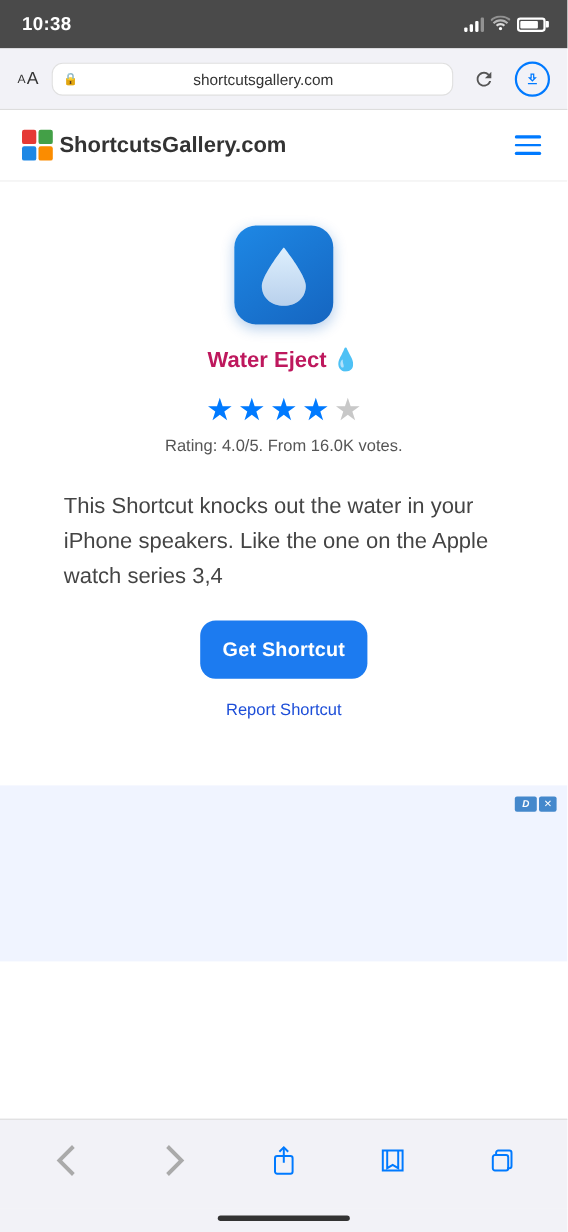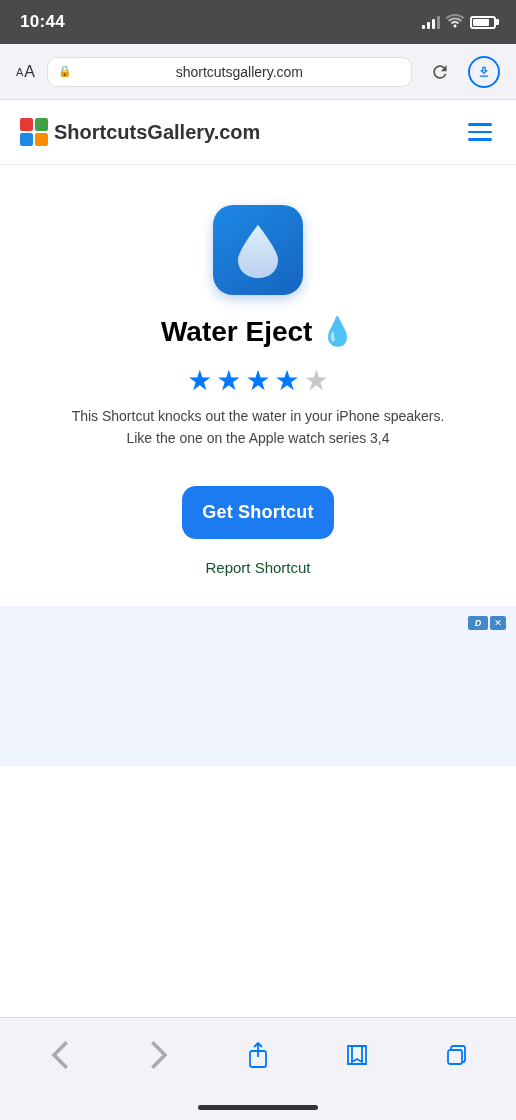--- a/index.html
+++ b/index.html
@@ -233,23 +233,23 @@
       background: linear-gradient(145deg, #1e88e5, #1565c0);
       border-radius: 20px;
       display: flex;
       align-items: center;
       justify-content: center;
       margin-bottom: 20px;
       box-shadow: 0 4px 12px rgba(21, 101, 192, 0.3);
     }
 
     .app-title {
-      font-size: 28px;
+      font-size: 20px;
       font-weight: 800;
-      color: #000000;
+      color: #be185d;
       text-align: center;
       margin-bottom: 16px;
     }
 
     .stars-container {
       display: flex;
       align-items: center;
       gap: 4px;
       margin-bottom: 8px;
     }
@@ -261,45 +261,46 @@
     .star-filled { color: #007aff; }
     .star-empty { color: #c8c8c8; }
 
     .rating-text {
       font-size: 15px;
       color: #555;
       margin-bottom: 30px;
     }
 
     .description {
-      font-size: 14px;
+      font-size: 20px;
       color: #444;
-      text-align: center;
+      text-align: left;
       line-height: 1.6;
-      margin-bottom: 36px;
+      margin-bottom: 24px;
       max-width: 400px;
     }
 
     .get-shortcut-btn {
       background: #1c7bf0;
       color: #fff;
       border: none;
       border-radius: 14px;
       padding: 16px 20px;
       font-size: 18px;
       font-weight: 600;
       cursor: pointer;
       margin-bottom: 20px;
       letter-spacing: 0.2px;
     }
 
     .report-link {
-      color: #14532d;
+      color: #1d4ed8;
       font-size: 15px;
       text-decoration: none;
+      margin-bottom: 30px;
     }
 
     
     .ad-banner {
       background: #f0f4ff;
       margin: 10px 0 0;
       padding: 14px;
       min-height: 160px;
       flex-shrink: 0;
       position: relative;
@@ -379,21 +380,21 @@
       width: 120px;
       height: 5px;
       background: #333;
       border-radius: 3px;
     }
   </style>
 </head>
 <body>
 
 <div class="status-bar">
-  <span class="status-time">10:44</span>
+  <span class="status-time">10:38</span>
   <div class="status-icons">
     <div class="signal-bars">
       <div class="signal-bar" style="height:4px"></div>
       <div class="signal-bar" style="height:7px"></div>
       <div class="signal-bar" style="height:10px"></div>
       <div class="signal-bar" style="height:13px; background: rgba(255,255,255,0.4)"></div>
     </div>
     <span class="wifi-icon">
       <svg width="18" height="14" viewBox="0 0 18 14" fill="white">
         <path d="M9 10.5c-.83 0-1.5.67-1.5 1.5s.67 1.5 1.5 1.5 1.5-.67 1.5-1.5-.67-1.5-1.5-1.5z"></path>
@@ -470,20 +471,21 @@
     </h1>
 
     <div class="stars-container">
       <span class="star star-filled">★</span>
       <span class="star star-filled">★</span>
       <span class="star star-filled">★</span>
       <span class="star star-filled">★</span>
       <span class="star star-empty">★</span>
     </div>
 
+    <p class="rating-text">Rating: 4.0/5. From 16.0K votes.</p>
 
     <p class="description">This Shortcut knocks out the water in your iPhone speakers. Like the one on the Apple watch series 3,4</p>
 
     <button class="get-shortcut-btn">Get Shortcut</button>
 
     <a class="report-link" href="#">Report Shortcut</a>
   </div>
 
   <div class="ad-banner">
     <div class="ad-controls">

